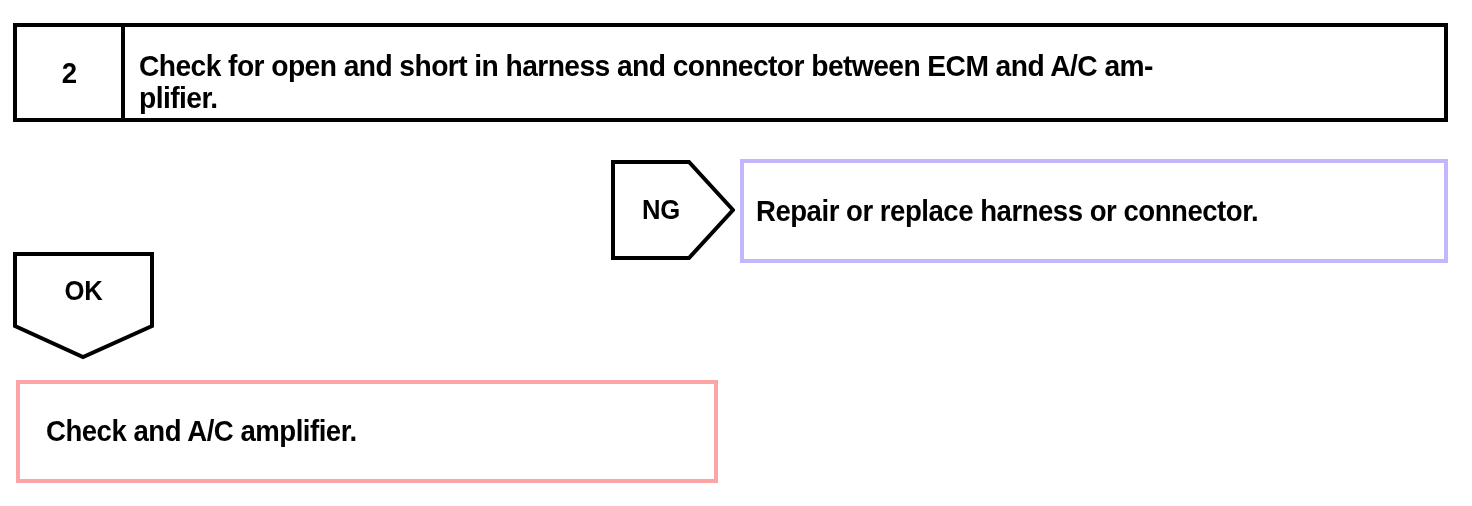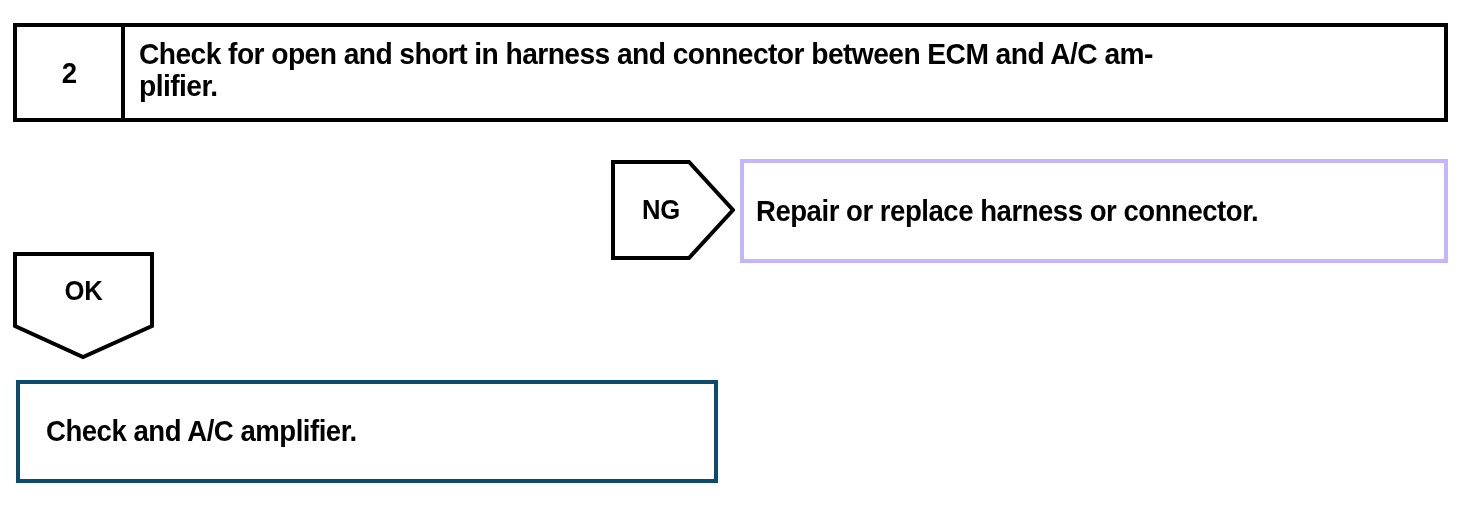--- a/index.html
+++ b/index.html
@@ -44,20 +44,21 @@
     color: #000000;
     letter-spacing: -0.5px;
     transform: scaleX(0.92);
   }
   .step-text-cell {
     flex: 1 1 auto;
     display: flex;
     align-items: flex-start;
     padding: 11px 10px 0 14px;
     box-sizing: border-box;
+    margin-top: 12px;
   }
   .step-text {
     font-size: 30px;
     font-weight: bold;
     color: #000000;
     line-height: 1.07;
     letter-spacing: -0.6px;
     transform: scaleX(0.94);
     transform-origin: left top;
     white-space: pre-line;
@@ -136,21 +137,21 @@
     transform: scaleX(0.95);
   }
 
   
   .result-box {
     position: absolute;
     left: 16px;
     top: 380px;
     width: 702px;
     height: 103px;
-    border: 4px solid #0c4a6e;
+    border: 4px solid #fca5a5;
     box-sizing: border-box;
     background: #ffffff;
     display: flex;
     align-items: center;
     padding-left: 26px;
   }
   .result-text {
     font-size: 29px;
     font-weight: bold;
     color: #000000;

